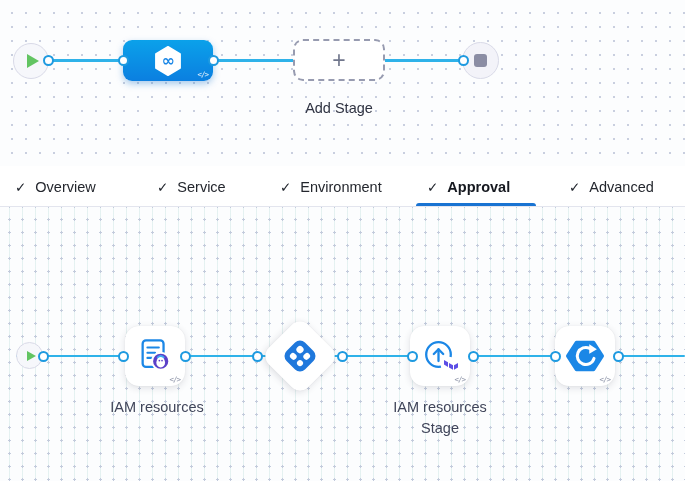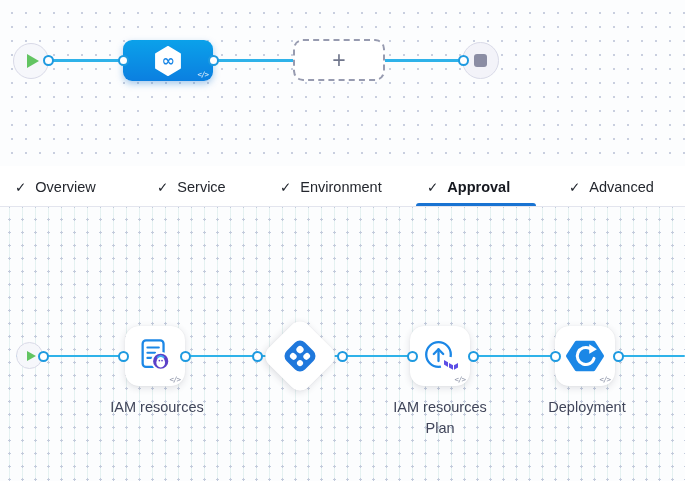--- a/index.html
+++ b/index.html
@@ -115,20 +115,21 @@
   </div>
 
   <div class="abs add-stage">
     <span class="plus-glyph">+</span>
   </div>
 
   <div class="abs endnode" style="left:462px;top:42px;width:37px;height:37px">
     <div class="endsquare"></div>
   </div>
 
+  <div class="abs graph-label" style="left:259px;top:98px;width:160px">Add Stage</div>
 </div>
 
 <div class="abs tabbar">
   <div class="tab" style="left:15px">
     <span class="check">✓</span>
     <span class="tab-label">Overview</span>
   </div>
   <div class="tab" style="left:157px">
     <span class="check">✓</span>
     <span class="tab-label">Service</span>
@@ -211,18 +212,17 @@
       <polygon points="26.5,7.5 34.5,13 26.5,17.5" fill="#ffffff"></polygon>
     </svg>
     <span class="code-glyph">&lt;/&gt;</span>
   </div>
 
   <div class="abs step-label" style="left:77px;top:190px;width:160px">
     <div>IAM resources</div>
   </div>
   <div class="abs step-label" style="left:360px;top:190px;width:160px">
     <div>IAM resources</div>
-    <div>Plan</div>
+    <div>Stage</div>
   </div>
   <div class="abs step-label" style="left:507px;top:190px;width:160px">
-    <div>Deployment</div>
   </div>
 </div>
 
 </body></html>

